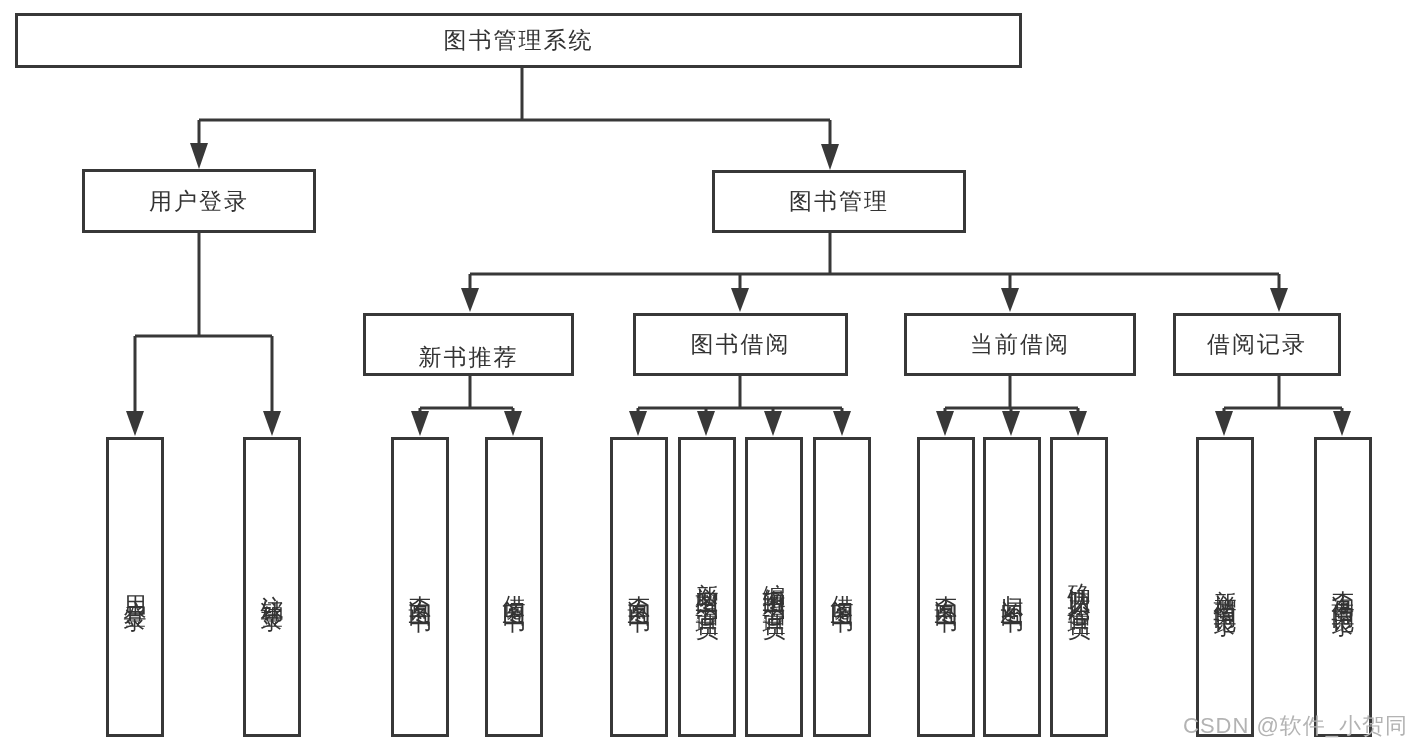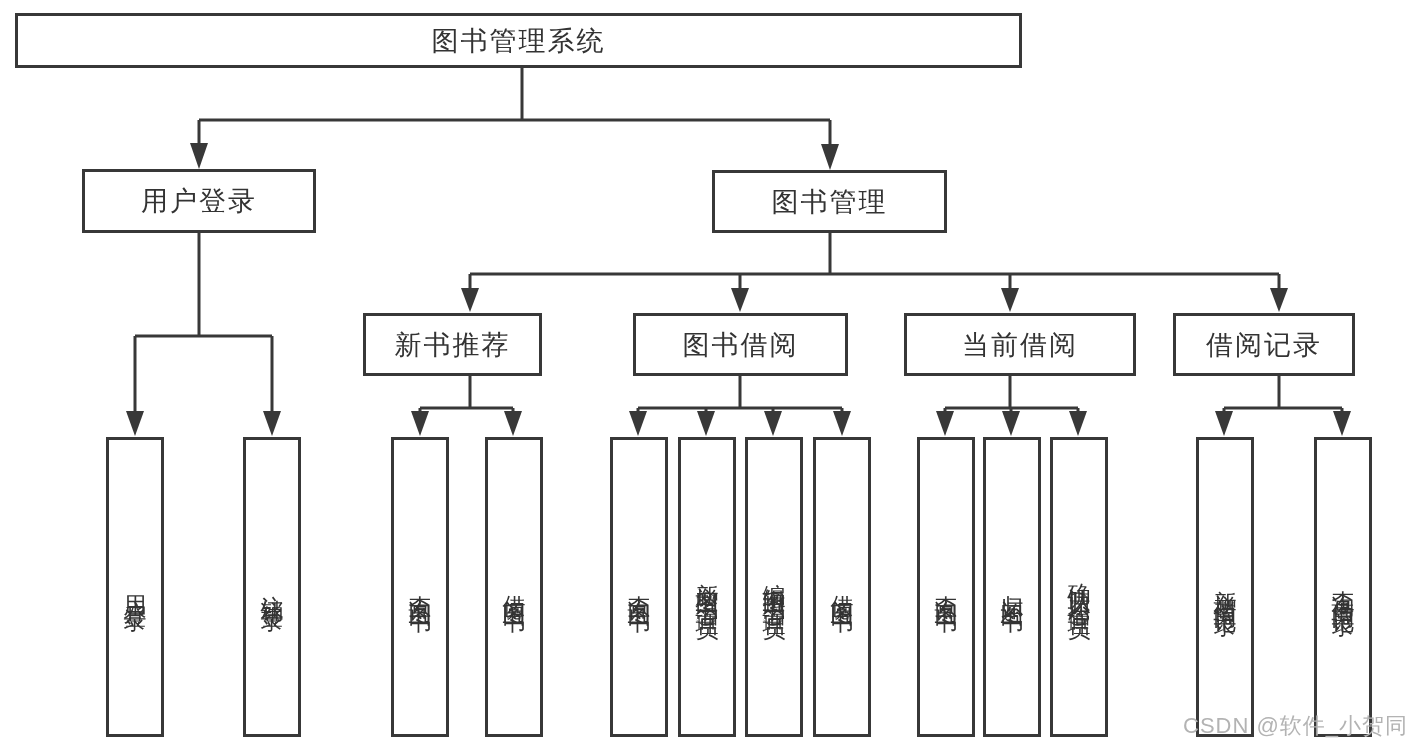--- a/index.html
+++ b/index.html
@@ -21,43 +21,43 @@
   .wires polygon{fill:var(--line);stroke:none;}
   .node{
     position:absolute;
     box-sizing:border-box;
     border:3px solid var(--line);
     background:var(--box-bg);
     display:flex;align-items:center;justify-content:center;
     color:var(--text);
   }
   .hnode span{
-    font-size:27px;
+    font-size:23px;
     letter-spacing:2px;
     white-space:nowrap;
   }
   .vnode span{
     writing-mode:vertical-rl;
     text-orientation:mixed;
     font-size:23px;
     letter-spacing:5px;
     line-height:1;
     white-space:nowrap;
   }
   
   .root{left:15px;top:13px;width:1007px;height:55px;}
   
   .l2a{left:82px;top:169px;width:234px;height:64px;}
-  .l2b{left:712px;top:170px;width:235px;height:63px;}
+  .l2b{left:712px;top:170px;width:254px;height:63px;}
   
   .l3{top:313px;height:63px;}
-  .l3a{left:363px;width:179px;}
+  .l3a{left:363px;width:211px;align-items:flex-end;}
   .l3b{left:633px;width:215px;align-items:center;}
   .l3c{left:904px;width:232px;}
-  .l3d{left:1173px;width:182px;}
+  .l3d{left:1173px;width:168px;}
   
   .leaf{top:437px;height:300px;width:58px;}
   .g1a{left:106px;} .g1b{left:243px;}
   .g2a{left:391px;} .g2b{left:485px;}
   .g3a{left:610px;} .g3b{left:678px;} .g3c{left:745px;} .g3d{left:813px;}
   .g4a{left:917px;} .g4b{left:983px;} .g4c{left:1050px;}
   .g5a{left:1196px;} .g5b{left:1314px;}
   .watermark{
     position:absolute;
     left:1183px;top:711px;

